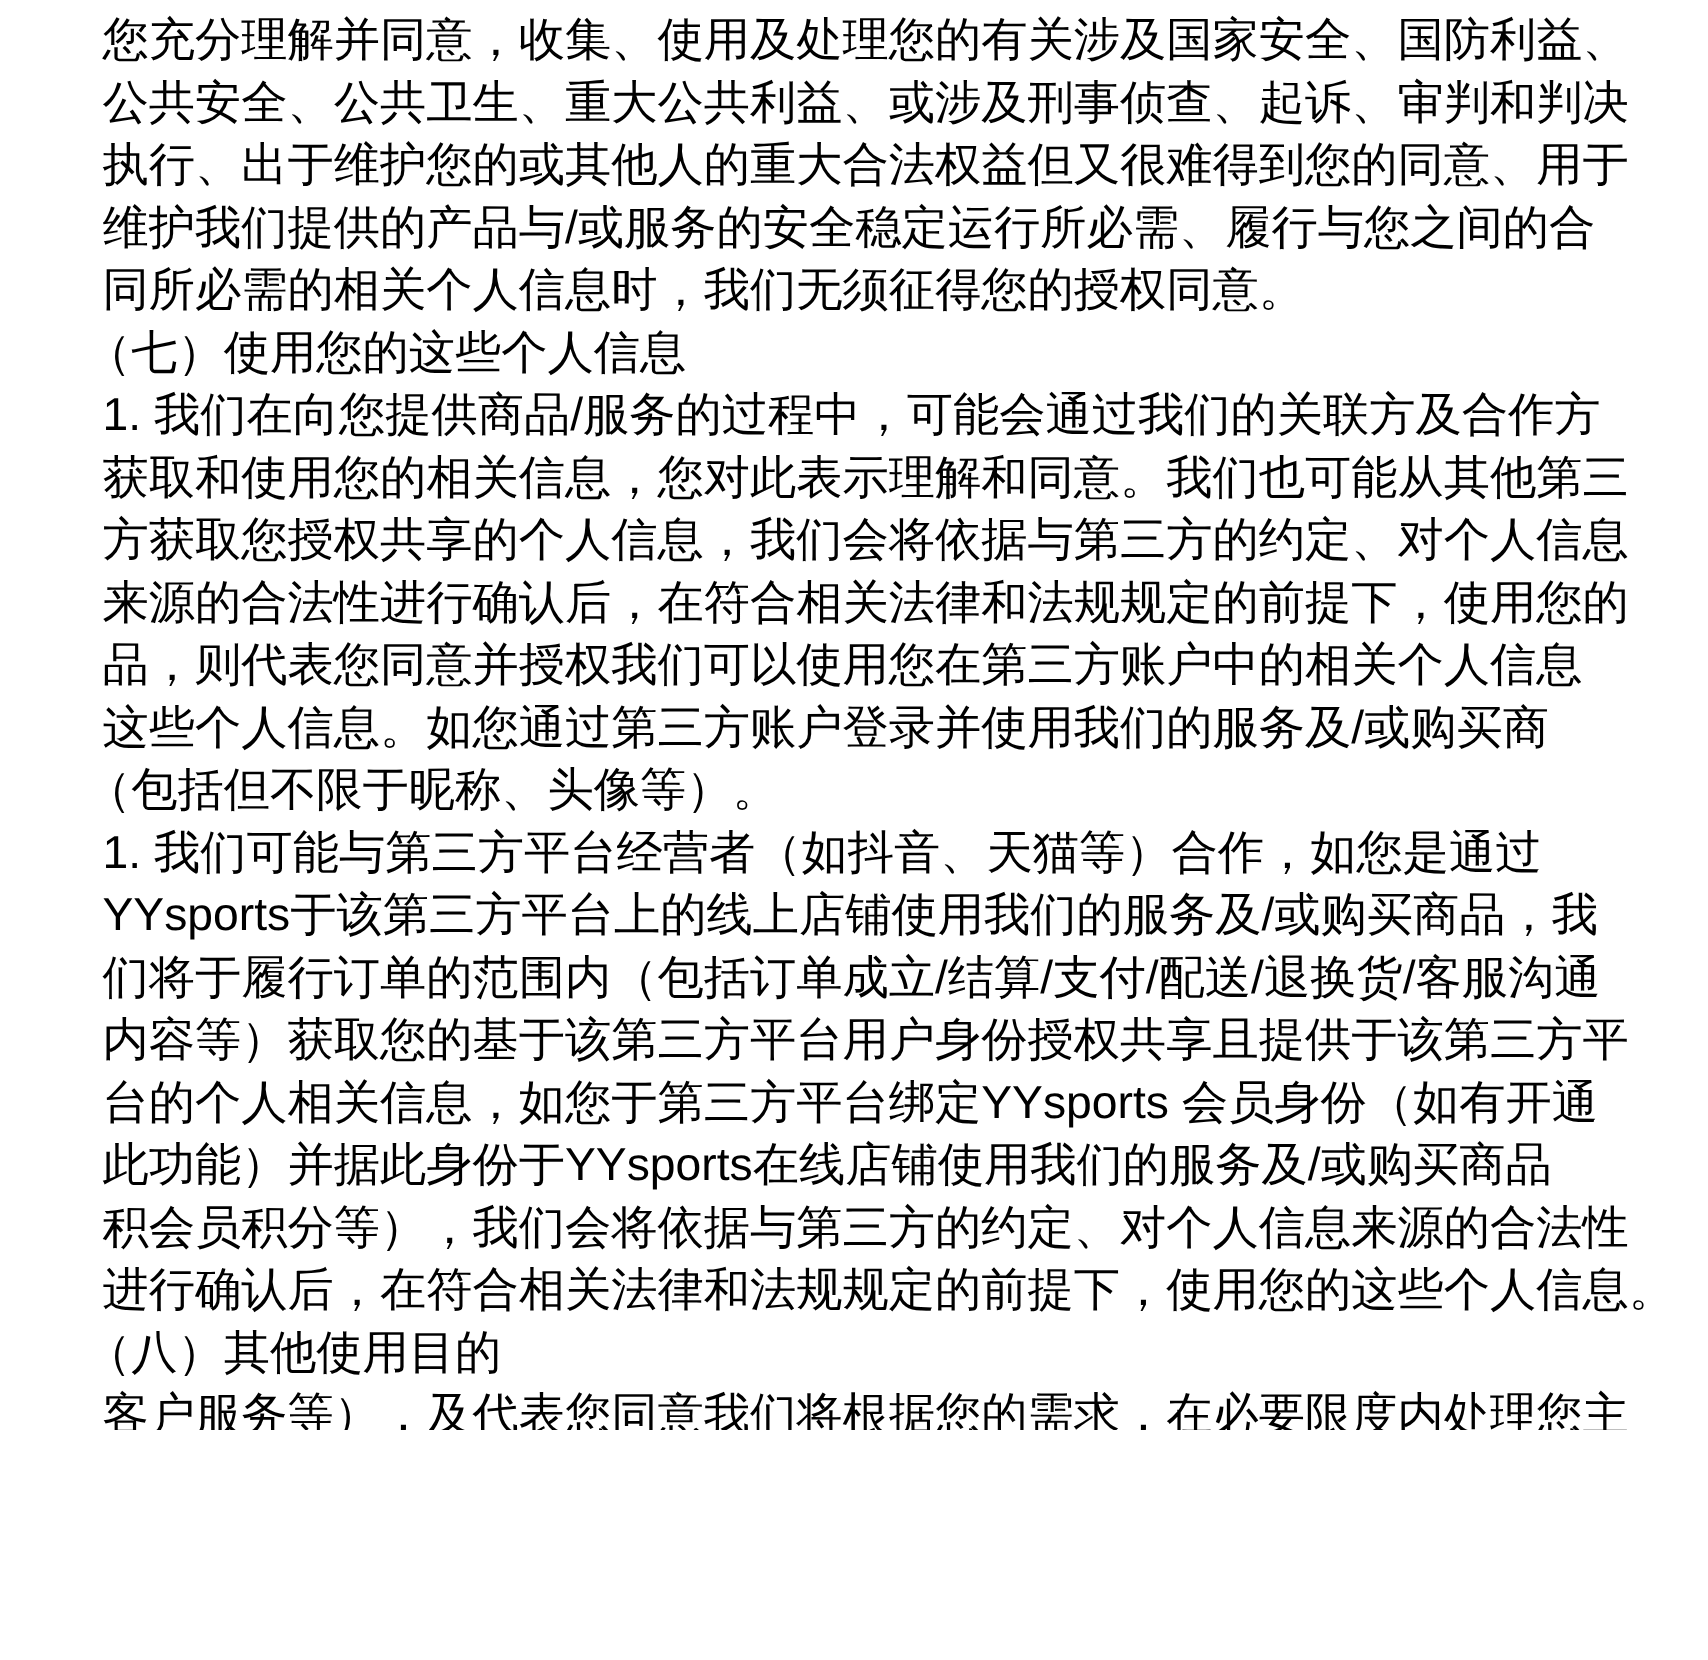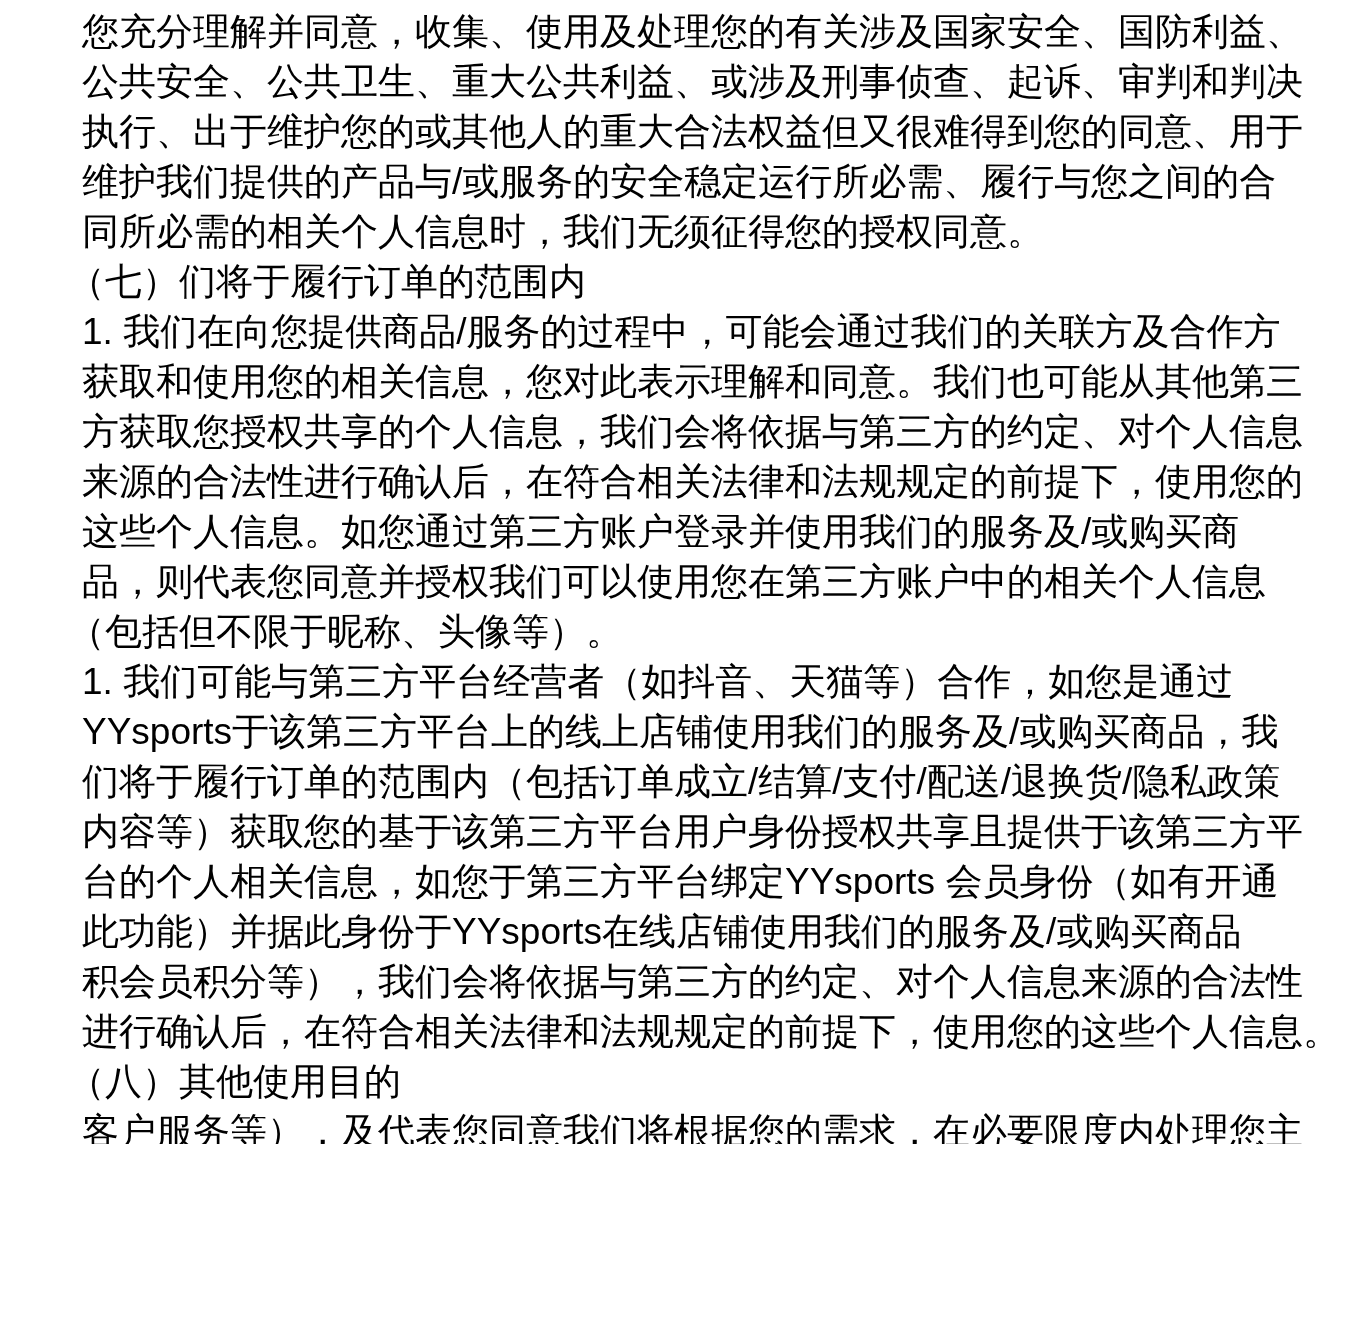--- a/index.html
+++ b/index.html
@@ -39,31 +39,31 @@
 </head>
 <body style="background: rgb(255, 255, 255);">
 
 <div class="page">
   <div class="doc" id="doc" style="color: rgb(0, 0, 0);">
       <div class="line">您充分理解并同意，收集、使用及处理您的有关涉及国家安全、国防利益、</div>
       <div class="line">公共安全、公共卫生、重大公共利益、或涉及刑事侦查、起诉、审判和判决</div>
       <div class="line">执行、出于维护您的或其他人的重大合法权益但又很难得到您的同意、用于</div>
       <div class="line">维护我们提供的产品与/或服务的安全稳定运行所必需、履行与您之间的合</div>
       <div class="line">同所必需的相关个人信息时，我们无须征得您的授权同意。</div>
-      <div class="line hang">（七）们将于履行订单的范围内</div>
+      <div class="line hang">（七）使用您的这些个人信息</div>
       <div class="line">1. 我们在向您提供商品/服务的过程中，可能会通过我们的关联方及合作方</div>
       <div class="line">获取和使用您的相关信息，您对此表示理解和同意。我们也可能从其他第三</div>
       <div class="line">方获取您授权共享的个人信息，我们会将依据与第三方的约定、对个人信息</div>
       <div class="line">来源的合法性进行确认后，在符合相关法律和法规规定的前提下，使用您的</div>
+      <div class="line">品，则代表您同意并授权我们可以使用您在第三方账户中的相关个人信息</div>
       <div class="line">这些个人信息。如您通过第三方账户登录并使用我们的服务及/或购买商</div>
-      <div class="line">品，则代表您同意并授权我们可以使用您在第三方账户中的相关个人信息</div>
       <div class="line hang">（包括但不限于昵称、头像等）。</div>
       <div class="line">1. 我们可能与第三方平台经营者（如抖音、天猫等）合作，如您是通过</div>
       <div class="line">YYsports于该第三方平台上的线上店铺使用我们的服务及/或购买商品，我</div>
-      <div class="line">们将于履行订单的范围内（包括订单成立/结算/支付/配送/退换货/隐私政策</div>
+      <div class="line">们将于履行订单的范围内（包括订单成立/结算/支付/配送/退换货/客服沟通</div>
       <div class="line">内容等）获取您的基于该第三方平台用户身份授权共享且提供于该第三方平</div>
       <div class="line">台的个人相关信息，如您于第三方平台绑定YYsports 会员身份（如有开通</div>
       <div class="line">此功能）并据此身份于YYsports在线店铺使用我们的服务及/或购买商品</div>
       <div class="line">积会员积分等），我们会将依据与第三方的约定、对个人信息来源的合法性</div>
       <div class="line">进行确认后，在符合相关法律和法规规定的前提下，使用您的这些个人信息。</div>
       <div class="line hang">（八）其他使用目的</div>
       <div class="line">客户服务等），及代表您同意我们将根据您的需求，在必要限度内处理您主</div>
       <div class="line">维护我们提供的产品与。</div>
       <div class="line">2. 如果我们要将您的个人信息用于本《隐私政策》未载明的其他用途或额</div>
     </div>

